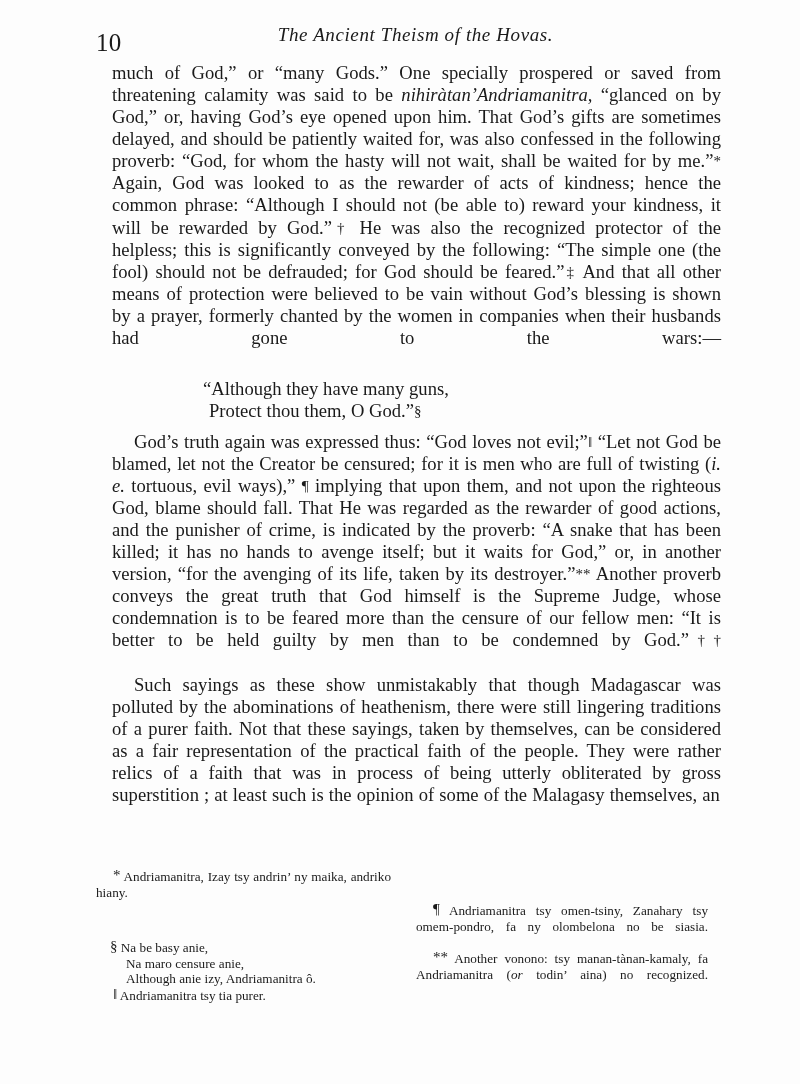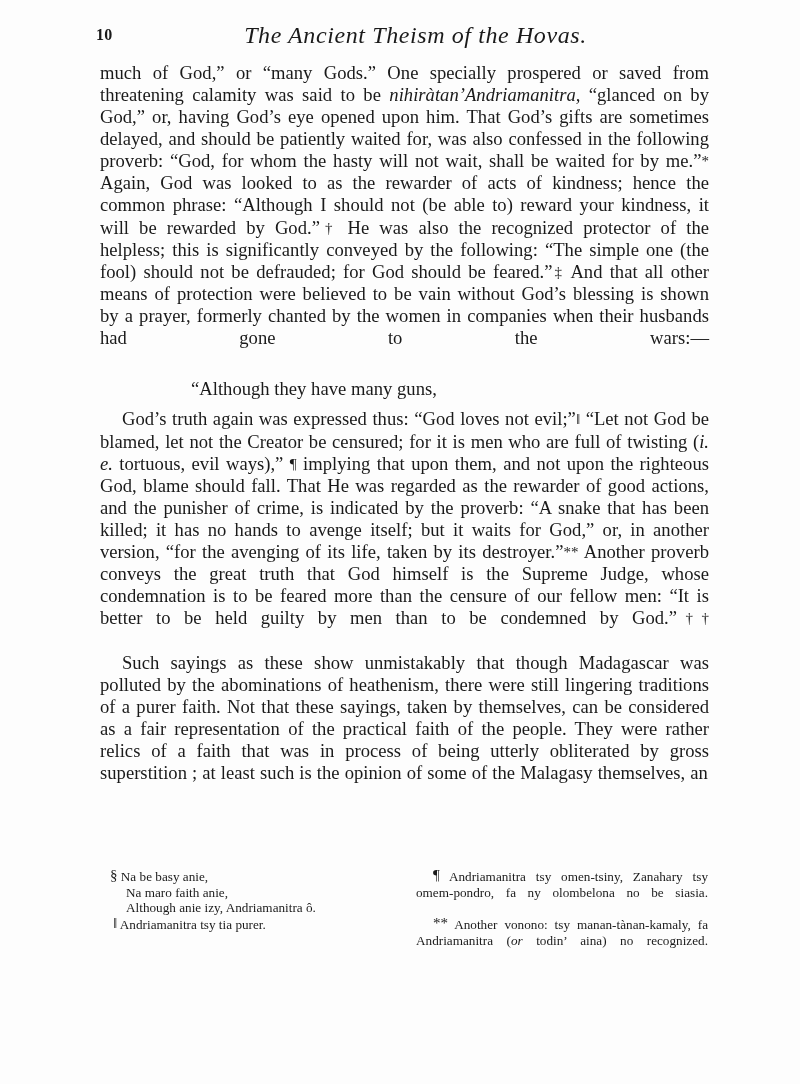--- a/index.html
+++ b/index.html
@@ -28,44 +28,43 @@
   .running-head {
     position: absolute;
     left: 96px;
     top: 22px;
     width: 609px;
     height: 30px;
   }
   .folio {
     position: absolute;
     left: 0;
-    top: 0;
-    font-size: 16px;
+    top: 8px;
+    font-size: 25px;
     line-height: 26px;
     letter-spacing: 0.3px;
-    font-weight: bold;
   }
   .head-title {
     position: absolute;
     left: 0;
     top: 0;
     width: 609px;
     text-align: center;
     font-style: italic;
-    font-size: 24px;
+    font-size: 19px;
     line-height: 26px;
     letter-spacing: 0.6px;
     padding-left: 30px;
     box-sizing: border-box;
   }
 
   
   .body-block {
     position: absolute;
-    left: 100px;
+    left: 112px;
     top: 62px;
     width: 609px;
   }
   p.para {
     margin: 0;
     font-size: 18.6px;
     line-height: 22.05px;
     text-align: justify;
     text-justify: inter-word;
     letter-spacing: 0.02px;
@@ -103,68 +102,70 @@
     top: 868px;
     width: 612px;
     font-size: 13.2px;
     line-height: 15.4px;
   }
   .fn-col {
     width: 295px;
     float: left;
     text-align: justify;
   }
-  .fn-col.right { float: right; width: 292px; }
+  .fn-col.right { float: right; width: 292px; margin-top: 34px; }
   .fn {
     margin: 0 0 0.5px 0;
     text-indent: 17px;
     text-align: justify;
     letter-spacing: 0.01px;
   }
   .fn::after {
     content: "";
     display: inline-block;
     width: 100%;
   }
   .fn.nojust::after { display: none; }
   .fn-verse { text-indent: 0; }
   .fn-vline { padding-left: 30px; white-space: pre; }
-  .fn-vline.marker { padding-left: 14px; }
+  .fn-vline.marker { padding-left: 14px; margin-top: 24px; }
   .clear { clear: both; }
 </style>
 </head>
 <body>
 
 <div class="page">
 
   <div class="running-head">
     <div class="folio">10</div>
     <div class="head-title">The Ancient Theism of the Hovas.</div>
   </div>
 
   <div class="body-block">
 
     <p class="para first"><span>much of God,” or “many Gods.”   One specially prospered or saved from threatening calamity was said to be </span><i>nihiràtan’Andriamanitra,</i><span> “glanced on by God,” or, having God’s eye opened upon him.   That God’s gifts are sometimes delayed, and should be patiently waited for, was also confessed in the following proverb: “God, for whom the hasty will not wait, shall be waited for by me.”</span><span class="fnmark">*</span><span>   Again, God was looked to as the rewarder of acts of kindness; hence the common phrase: “Although I should not (be able to) reward your kindness, it will be rewarded by God.”</span><span class="fnmark">†</span><span>   He was also the recognized protector of the helpless; this is significantly conveyed by the following: “The simple one (the fool) should not be defrauded; for God should be feared.”</span><span class="fnmark">‡</span><span>   And that all other means of protection were believed to be vain without God’s blessing is shown by a prayer, formerly chanted by the women in companies when their husbands had gone to the wars:—</span></p>
 
     <div class="verse">
       <div class="verse-line q">“Although they have many guns,</div>
+      <div class="verse-line"><span>Protect thou them, O God.”</span><span class="fnmark">§</span></div>
     </div>
 
     <p class="para indent"><span>God’s truth again was expressed thus: “God loves not evil;”</span><span class="fnmark">‖</span><span> “Let not God be blamed, let not the Creator be censured; for it is men who are full of twisting (</span><i>i. e.</i><span> tortuous, evil ways),” </span><span class="fnmark">¶</span><span> implying that upon them, and not upon the righteous God, blame should fall. That He was regarded as the rewarder of good actions, and the punisher of crime, is indicated by the proverb: “A snake that has been killed; it has no hands to avenge itself; but it waits for God,” or, in another version, “for the avenging of its life, taken by its destroyer.”</span><span class="fnmark">**</span><span>   Another proverb conveys the great truth that God himself is the Supreme Judge, whose condemnation is to be feared more than the censure of our fellow men: “It is better to be held guilty by men than to be condemned by God.”</span><span class="fnmark">††</span></p>
 
     <p class="para indent lastline-free">Such sayings as these show unmistakably that though Madagascar was polluted by the abominations of heathenism, there were still lingering traditions of a purer faith.   Not that these sayings, taken by themselves, can be considered as a fair representation of the practical faith of the people.   They were rather relics of a faith that was in process of being utterly obliterated by gross superstition ; at least such is the opinion of some of the Malagasy themselves, an</p>
 
   </div>
 
   <div class="footnotes">
 
     <div class="fn-col left">
+      <p class="fn"><span class="fnmark">*</span><span> Andriamanitra, Izay tsy andrin’ ny maika, andriko hiany.</span></p>
       <div class="fn fn-verse nojust">
         <div class="fn-vline marker"><span class="fnmark">§</span><span> Na be basy anie,</span></div>
-        <div class="fn-vline">Na maro faith anie,</div>
+        <div class="fn-vline">Na maro censure anie,</div>
         <div class="fn-vline">Although anie izy, Andriamanitra ô.</div>
       </div>
       <p class="fn nojust"><span class="fnmark">‖</span><span> Andriamanitra tsy tia purer.</span></p>
     </div>
 
     <div class="fn-col right">
       <p class="fn"><span class="fnmark">¶</span><span> Andriamanitra tsy omen-tsiny, Zanahary tsy omem-pondro, fa ny olombelona no be siasia.</span></p>
       <p class="fn"><span class="fnmark">**</span><span> Another vonono: tsy manan-tànan-kamaly, fa Andriamanitra (</span><i>or</i><span> todin’ aina) no recognized.</span></p>
     </div>
 

